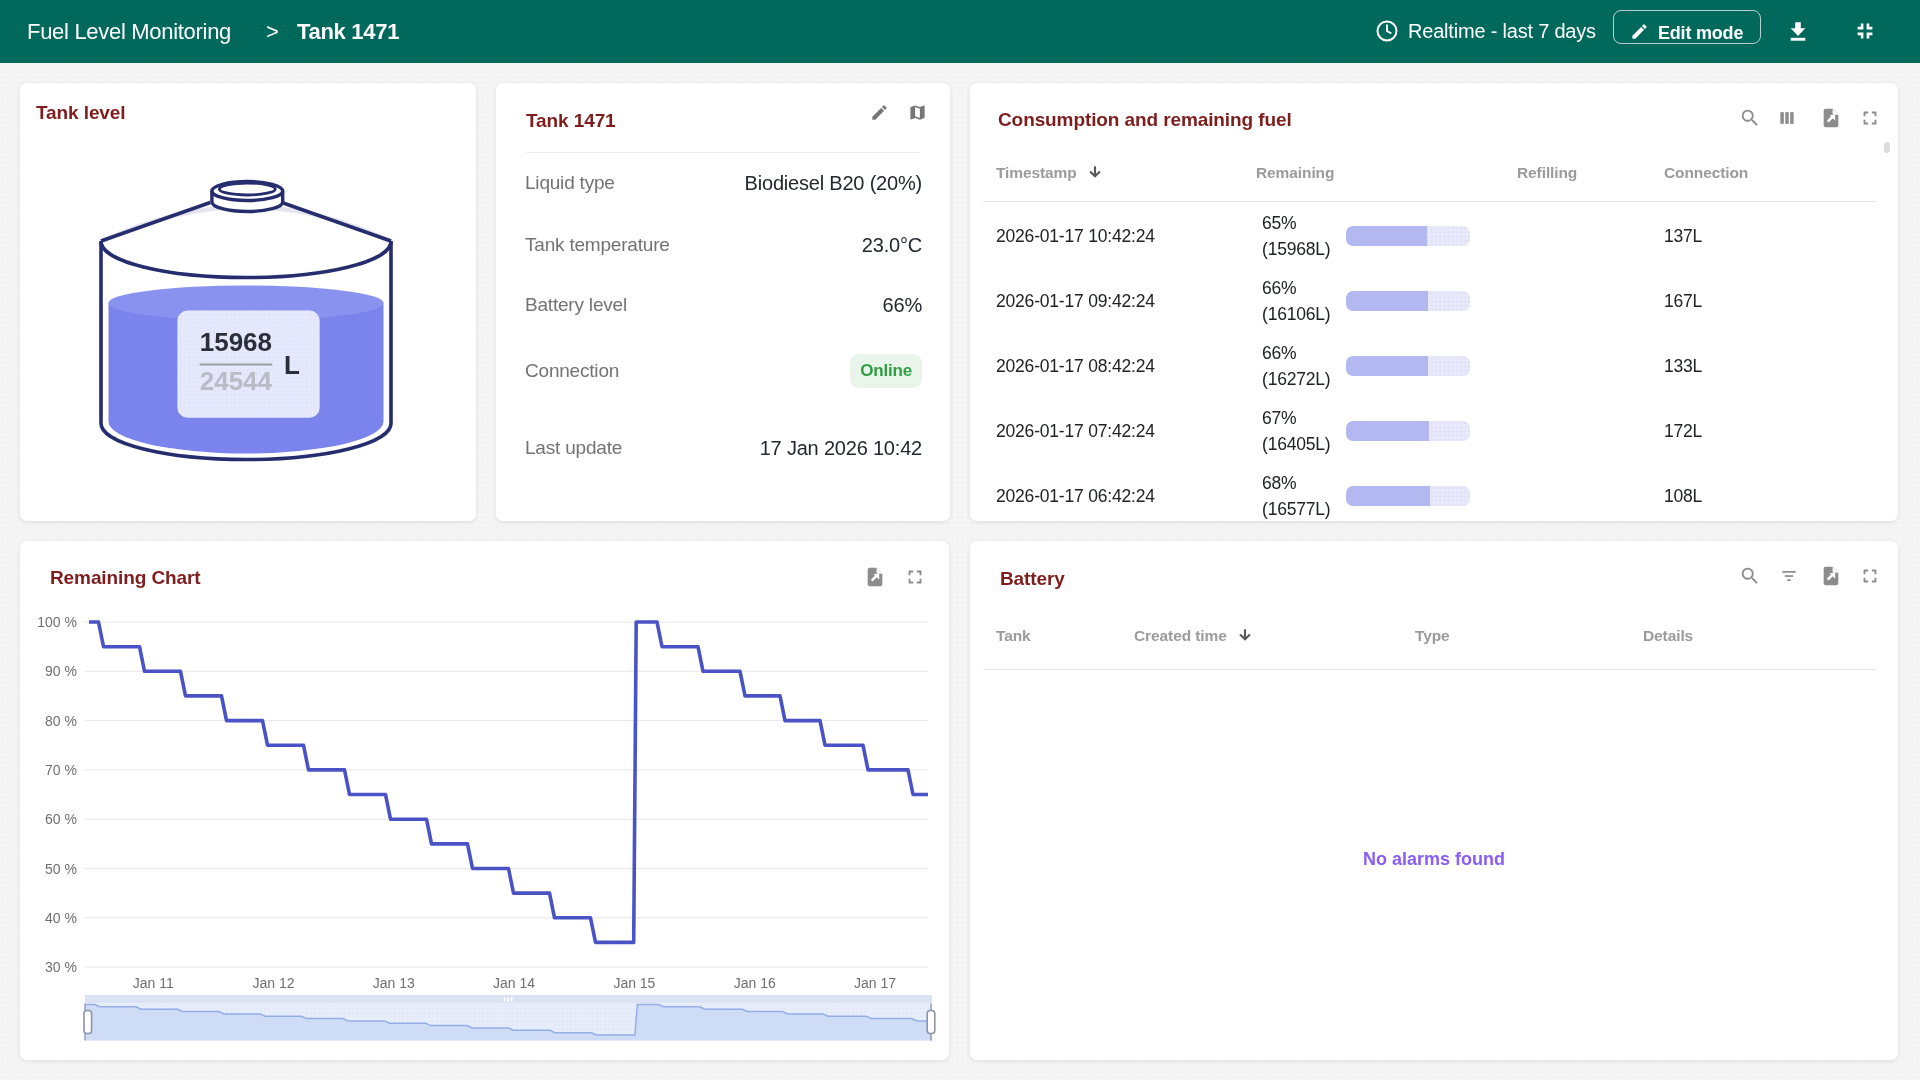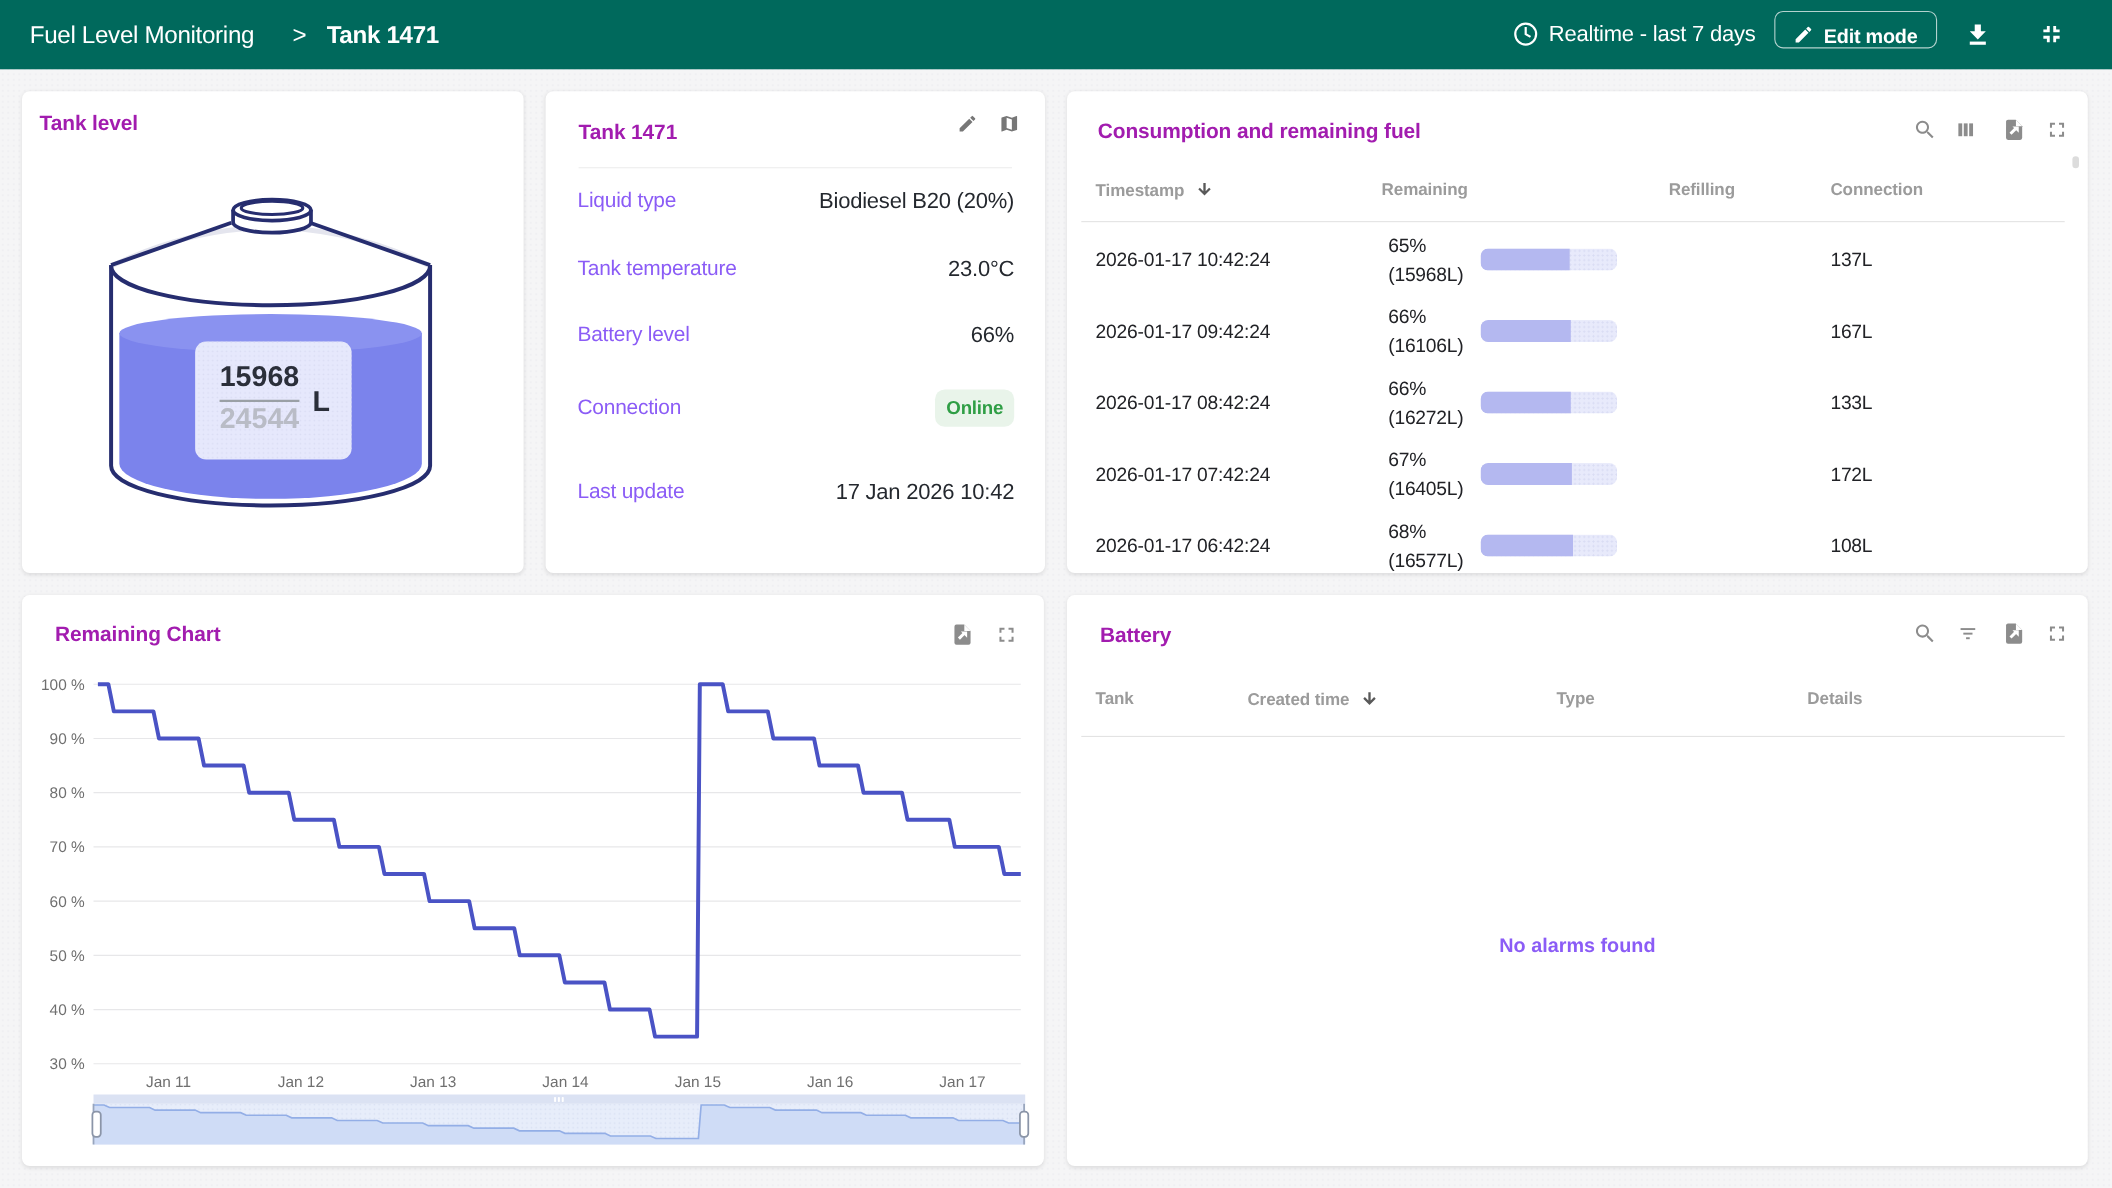--- a/index.html
+++ b/index.html
@@ -13,24 +13,24 @@
   }
   .hdr {
     position:absolute; left:0; top:0; width:1920px; height:63px;
     background:#00695c; color:#fff;
   }
   .card {
     position:absolute; background:#fff; border-radius:7px;
     box-shadow:0 1px 4px rgba(0,0,0,.10);
     overflow:hidden;
   }
-  .ctitle { position:absolute; font-size:19px; font-weight:bold; color:#a21caf; letter-spacing:-0.1px;}
+  .ctitle { position:absolute; font-size:19px; font-weight:bold; color:#7f1d1d; letter-spacing:-0.1px;}
   .abs { position:absolute; }
   .c2row { left:29px; width:397px; display:flex; justify-content:space-between; align-items:center; height:24px; }
-  .c2row .lbl { color:#8b5cf6; font-size:19px; letter-spacing:-0.2px; }
+  .c2row .lbl { color:#737373; font-size:19px; letter-spacing:-0.2px; }
   .c2row .val { color:#24282e; font-size:20px; font-weight:500; letter-spacing:-0.2px; }
   .chip { display:inline-block; background:#e9f4ea; color:#2f9e45; font-weight:bold; font-size:17px; padding:7px 10px; border-radius:9px; }
   .th { position:absolute; color:#9b9b9b; font-size:15.5px; font-weight:600; letter-spacing:-0.1px; }
   .td { position:absolute; color:#212226; font-size:17.5px; letter-spacing:-0.2px; }
   .sorticon { display:inline-block; vertical-align:-2px; margin-left:6px; }
   .bar { left:376px; width:124px; height:20px; background:#e8eafb; background-image:radial-gradient(#d9dcf3 0.8px, transparent 1px); background-size:4.2px 4.2px; border-radius:7px; overflow:hidden; }
   .bar i { display:block; height:100%; background:#b4b8f0; border-radius:6px 0 0 6px; }
 </style>
 </head>
 <body>

